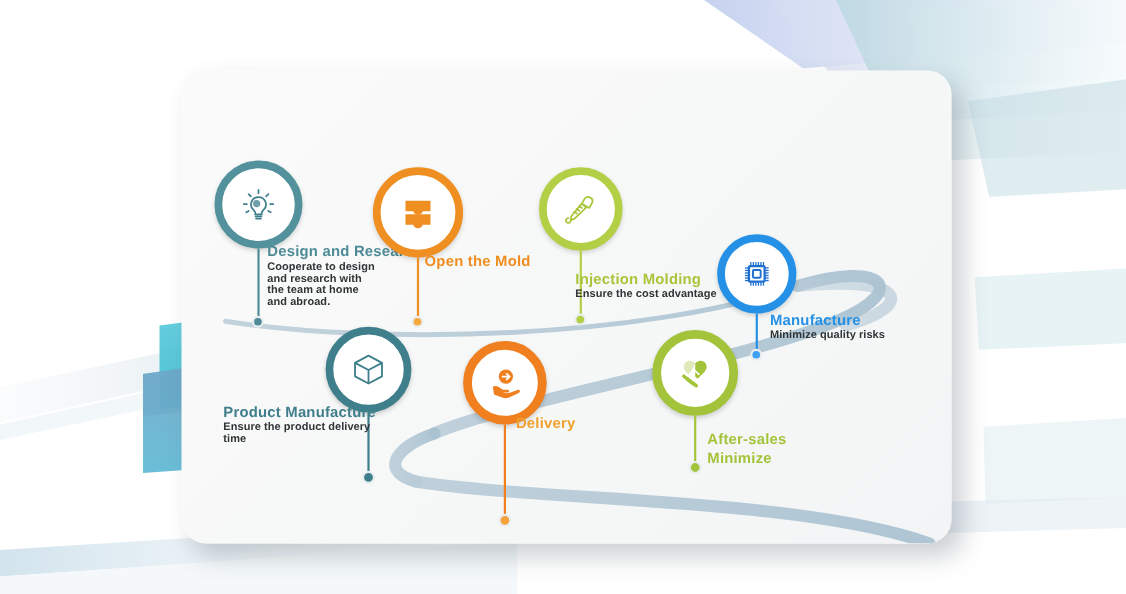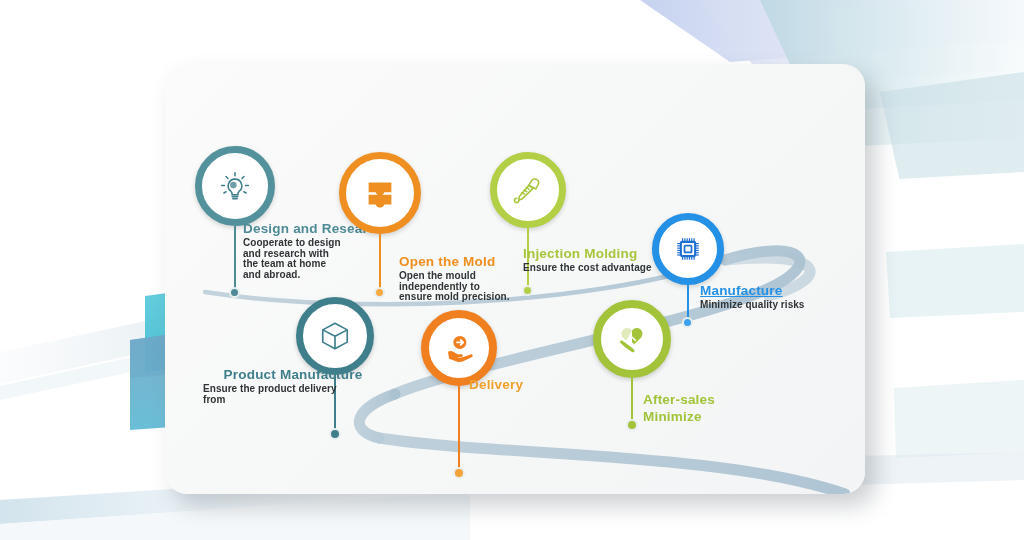--- a/index.html
+++ b/index.html
@@ -192,25 +192,22 @@
             <svg width="42" height="42" viewBox="0 0 48 48">
               <g fill="#ef8f22">
                 <path d="M11 12h26v11H29a5.3 5.3 0 0 1-10 0h-8z"></path>
                 <path d="M11 26h26v11H29a5.3 5.3 0 0 1-10 0h-8z"></path>
               </g>
             </svg>
           </div>
         </div>
         <div class="stem" style="left:214px;top:170px;height:58px;background:#ef8f22;"></div>
         <div class="dot" style="left:209px;top:223px;width:11px;height:11px;background:#f5a93f;border:2px solid #e9eef0;"></div>
-        <div class="txt" style="left:234px;top:166px;width:142px;margin-top:24px;">
+        <div class="txt" style="left:221px;top:166px;width:142px;">
           <div class="ttl" style="color:#ef8f22;">Open the Mold</div>
-          <div class="sub">Open the mould
-independently to
-ensure mold precision.</div>
         </div>
       </div>
 
       <div class="node">
         <div class="ring" style="left:325px;top:88px;width:76px;height:76px;border:7px solid #b2cf45;box-shadow:0 2px 5px rgba(0,0,0,.16);">
           <div class="inner">
             <svg width="40" height="40" viewBox="0 0 48 48">
               <g stroke="#a8c63c" stroke-width="1.9" fill="none" stroke-linejoin="round" stroke-linecap="round">
                 <path d="M34.5 11.6a4.3 4.3 0 0 1 1.8 5.6l-3 5.6-8.2-4.6 3.2-5.5a4.3 4.3 0 0 1 6.2-1.1z"></path>
                 <path d="M25.1 18.2 13.6 31.9l-.6 4.2 3.9-1.4 12.9-12.3z"></path>
@@ -267,42 +264,42 @@
                   <rect x="33.6" y="28" width="4" height="1.5"></rect>
                     <rect x="33.6" y="30.9" width="4" height="1.5"></rect>
                 </g>
               </g>
             </svg>
           </div>
         </div>
         <div class="stem" style="left:522px;top:221px;height:36px;background:#2491e6;"></div>
         <div class="dot" style="left:517px;top:253px;width:11px;height:11px;background:#3da0f0;border:2px solid #e9eef0;"></div>
         <div class="txt" style="left:535px;top:219px;width:150px;">
-          <div class="ttl" style="color:#2491e6;text-decoration:underline;">Manufacture</div>
+          <div class="ttl" style="color:#2491e6;">Manufacture</div>
           <div class="sub">Minimize quality risks</div>
         </div>
       </div>
 
       <div class="node">
         <div class="ring" style="left:131px;top:233px;width:78px;height:78px;border:7px solid #3f7f8c;box-shadow:0 2px 5px rgba(0,0,0,.18);">
           <div class="inner">
             <svg width="42" height="42" viewBox="0 0 48 48">
               <g stroke="#3f7f8c" stroke-width="1.9" fill="none" stroke-linejoin="round">
                 <path d="M24 9.5 38 17v14L24 38.5 10 31V17z"></path>
                 <path d="M10 17l14 7.4L38 17M24 24.4v14.1"></path>
               </g>
             </svg>
           </div>
         </div>
         <div class="stem" style="left:169px;top:311px;height:58px;background:#3f7f8c;"></div>
         <div class="dot" style="left:164px;top:364px;width:12px;height:12px;background:#3f7f8c;border:2px solid #e9eef0;"></div>
         <div class="txt" style="left:38px;top:303px;width:180px;">
-          <div class="ttl" style="color:#3f7f8c;text-align:center;">Product Manufacture</div>
+          <div class="ttl" style="color:#3f7f8c;">Product Manufacture</div>
           <div class="sub">Ensure the product delivery
-from</div>
+time</div>
         </div>
       </div>
 
       <div class="node">
         <div class="ring" style="left:256px;top:246px;width:76px;height:76px;border:8px solid #ef7f1f;box-shadow:0 2px 5px rgba(0,0,0,.18);">
           <div class="inner">
             <svg width="42" height="42" viewBox="0 0 48 48">
               <circle cx="25" cy="17.6" r="7.4" fill="#ef7f1f"></circle>
               <path d="M21.6 17.6h6.6M25.9 14.8l3 2.8-3 2.8" stroke="#ffffff" stroke-width="1.9" fill="none" stroke-linecap="round" stroke-linejoin="round"></path>
               <path d="M11.4 28.2c2.5-1.4 4.6-.8 6.6.4l4.2 2.6h4.4c1.1 0 1.8.6 1.8 1.5s-.7 1.5-1.8 1.5h-5.1c2.6.6 5.3 1 7.6.2l8-3c1.3-.5 2.3.2 2.5 1.1.2.9-.3 1.6-1.3 2.1l-9.4 4.4c-2.5 1.2-5.1 1.2-7.6.3l-8.6-3.1z" fill="#ef7f1f"></path>

